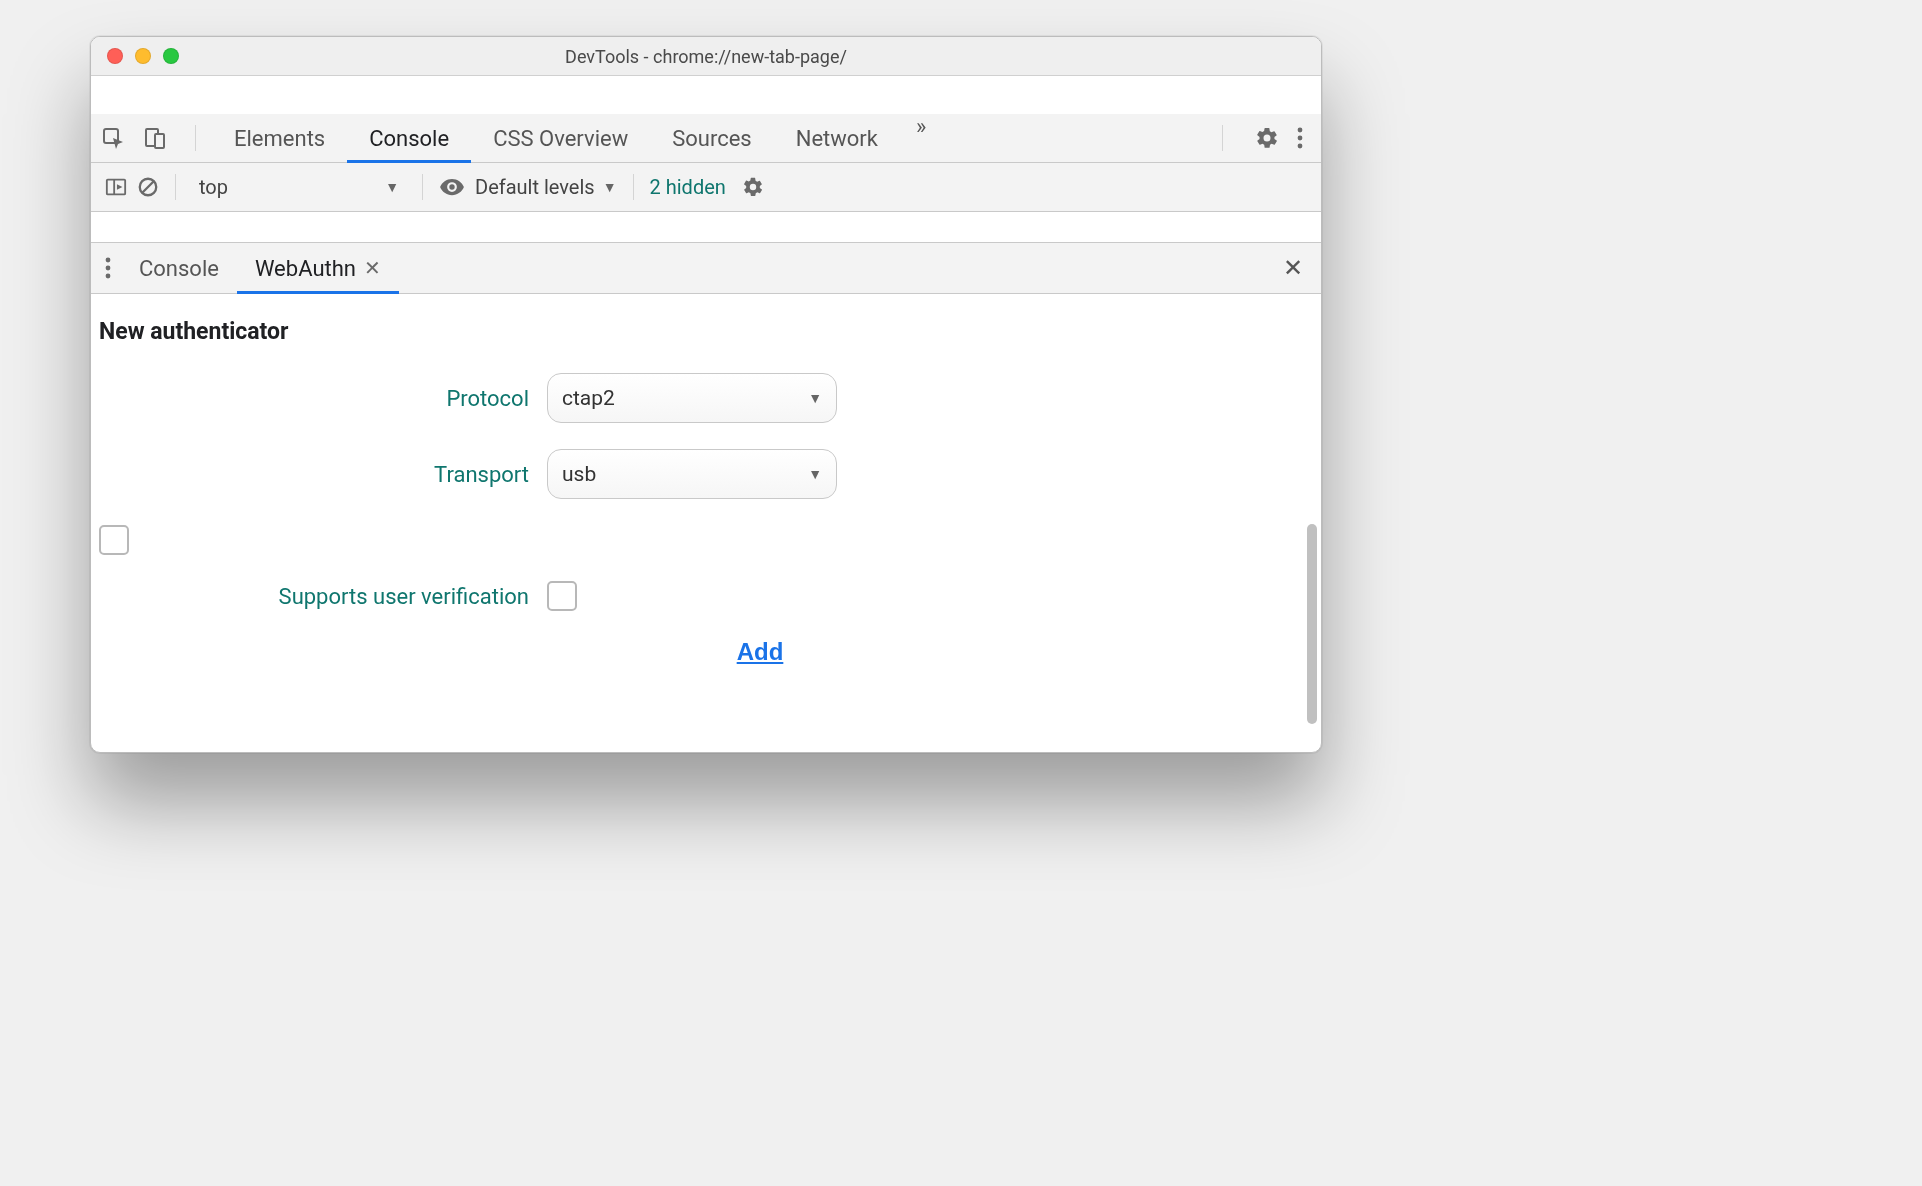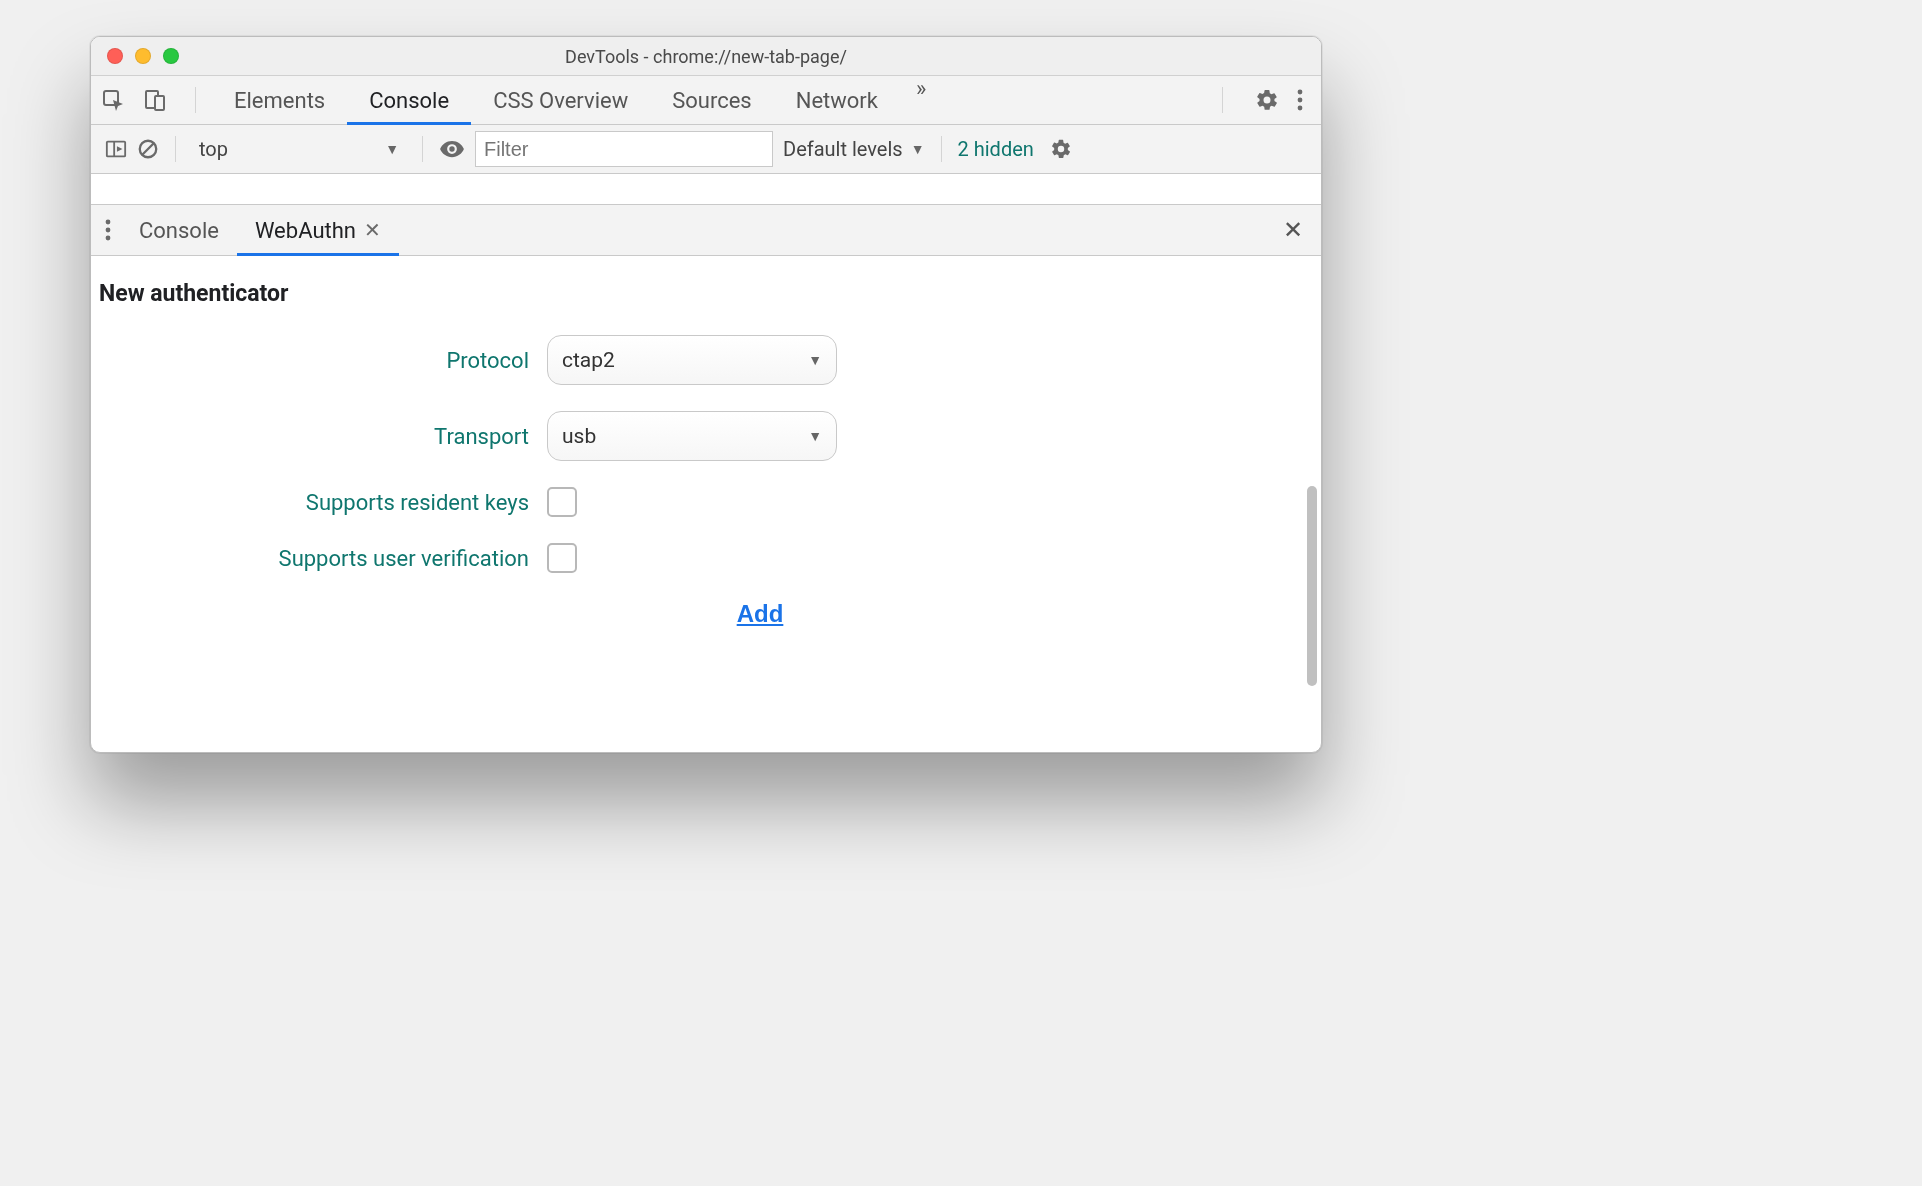--- a/index.html
+++ b/index.html
@@ -7,21 +7,21 @@
   .window{position:absolute;left:90px;top:36px;width:1230px;height:715px;border-radius:10px;background:#fff;border:1px solid #bcbcbc;overflow:hidden;box-shadow:0 50px 80px rgba(0,0,0,.35),0 0 0 1px rgba(0,0,0,.05);}
   
   .titlebar{height:38px;background:#efefef;border-bottom:1px solid #d0d0d0;display:flex;align-items:center;position:relative;}
   .traffic{display:flex;gap:12px;padding-left:16px;}
   .dot{width:16px;height:16px;border-radius:50%;border:1px solid rgba(0,0,0,.1);box-sizing:border-box;}
   .dot.red{background:#ff5f57;}
   .dot.yellow{background:#febc2e;}
   .dot.green{background:#28c840;}
   .title{position:absolute;left:0;right:0;text-align:center;font-size:18px;color:#4a4a4a;}
   
-  .tabstrip{height:48px;background:#f3f3f3;border-bottom:1px solid #c9c9c9;display:flex;align-items:center;padding:0 10px;gap:2px;}
+  .tabstrip{height:48px;background:#f3f3f3;border-bottom:1px solid #c9c9c9;display:flex;align-items:center;padding:0 10px;gap:2px;margin-top:38px;}
   .ts-left{display:flex;align-items:center;gap:18px;padding-right:12px;}
   .ts-icon{color:#6a6a6a;display:flex;align-items:center;cursor:pointer;}
   .divider{width:1px;height:26px;background:#d4d4d4;margin:0 14px;}
   .tabs{display:flex;align-items:stretch;height:100%;}
   .tab{display:flex;align-items:center;padding:0 22px;font-size:22px;color:#555;cursor:pointer;position:relative;}
   .tab.active{color:#202124;}
   .tab.active::after{content:"";position:absolute;left:0;right:0;bottom:-1px;height:3px;background:#1a73e8;}
   .more{font-size:22px;color:#555;padding:0 16px;cursor:pointer;}
   .ts-right{margin-left:auto;display:flex;align-items:center;gap:18px;padding-right:8px;}
   .gear,.kebab{color:#6a6a6a;cursor:pointer;}
@@ -141,21 +141,20 @@
       <div class="context-select">
         <span>top</span>
         <span class="tri">▼</span>
       </div>
       <div class="tb-div"></div>
       <span class="tb-icon">
         <svg width="26" height="26" viewBox="0 0 24 24" fill="#6a6a6a">
             <path d="M12 4.5C7 4.5 2.73 7.61 1 12c1.73 4.39 6 7.5 11 7.5s9.27-3.11 11-7.5C21.27 7.61 17 4.5 12 4.5Zm0 12A4.5 4.5 0 1 1 16.5 12 4.5 4.5 0 0 1 12 16.5Zm0-7A2.5 2.5 0 1 0 14.5 12 2.5 2.5 0 0 0 12 9.5Z"></path>
           </svg>
       </span>
-      <input class="filter-input" placeholder="Filter" style="">
       <div class="levels">
         <span>Default levels</span>
         <span class="tri">▼</span>
       </div>
       <div class="tb-div"></div>
       <span class="hidden-info">2 hidden</span>
       <span class="gear" style="margin-left:6px">
         <svg width="22" height="22" viewBox="0 0 24 24" fill="#6a6a6a">
             <path d="M19.4 13a7.5 7.5 0 0 0 .1-1 7.5 7.5 0 0 0-.1-1l2.1-1.6a.5.5 0 0 0 .1-.6l-2-3.4a.5.5 0 0 0-.6-.2l-2.5 1a7.6 7.6 0 0 0-1.7-1l-.4-2.6A.5.5 0 0 0 14 2h-4a.5.5 0 0 0-.5.4l-.4 2.6a7.6 7.6 0 0 0-1.7 1l-2.5-1a.5.5 0 0 0-.6.2l-2 3.4a.5.5 0 0 0 .1.6L4.6 11a7.5 7.5 0 0 0-.1 1 7.5 7.5 0 0 0 .1 1l-2.1 1.6a.5.5 0 0 0-.1.6l2 3.4a.5.5 0 0 0 .6.2l2.5-1a7.6 7.6 0 0 0 1.7 1l.4 2.6a.5.5 0 0 0 .5.4h4a.5.5 0 0 0 .5-.4l.4-2.6a7.6 7.6 0 0 0 1.7-1l2.5 1a.5.5 0 0 0 .6-.2l2-3.4a.5.5 0 0 0-.1-.6ZM12 15.5A3.5 3.5 0 1 1 15.5 12 3.5 3.5 0 0 1 12 15.5Z"></path>
           </svg>
@@ -197,21 +196,20 @@
 
       <div class="form-row">
         <div class="form-label">Transport</div>
         <div class="sel">
           <span>usb</span>
           <span class="tri">▼</span>
         </div>
       </div>
 
       <div class="form-row">
-        <div class="form-label">Supports resident keys</div>
         <div class="cbx"></div>
       </div>
 
       <div class="form-row">
         <div class="form-label">Supports user verification</div>
         <div class="cbx"></div>
       </div>
 
       <div class="add-row">
         <button class="add-btn">Add</button>

